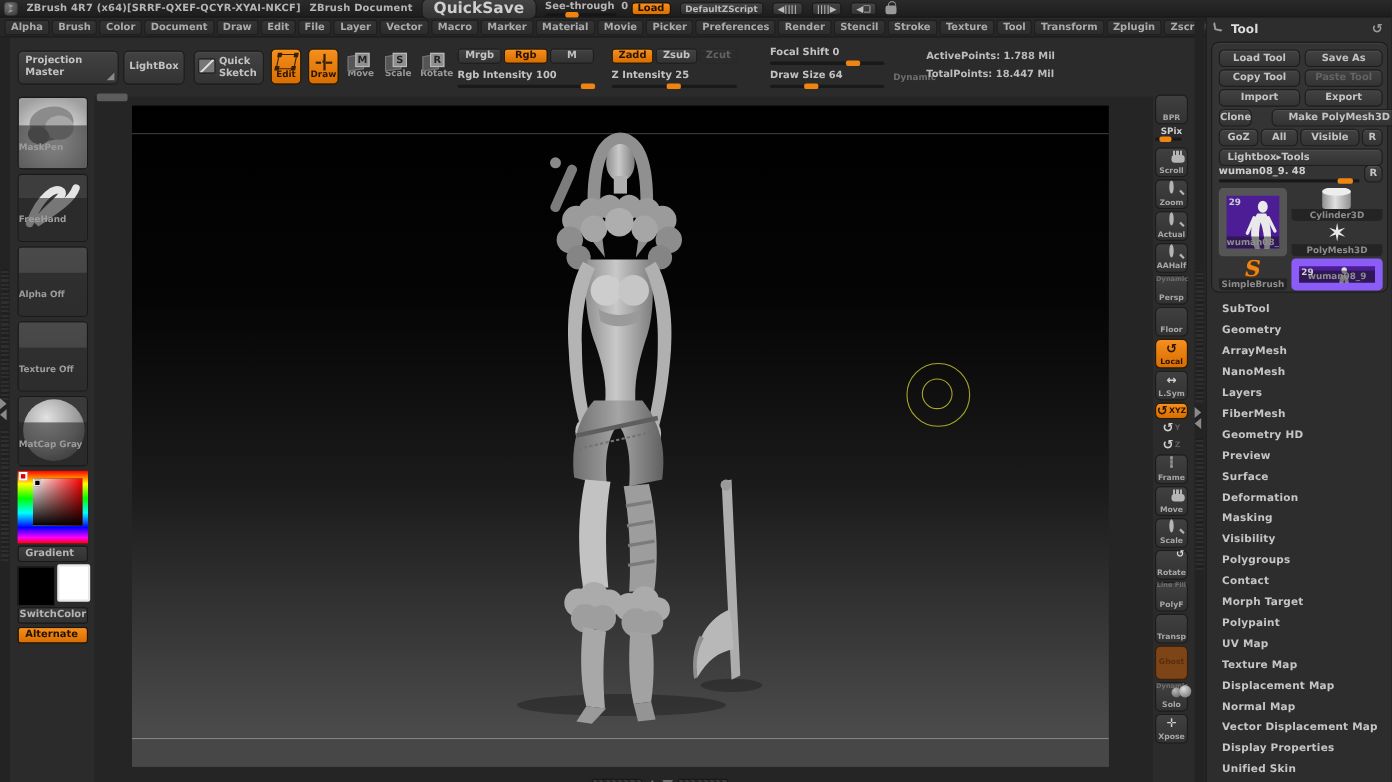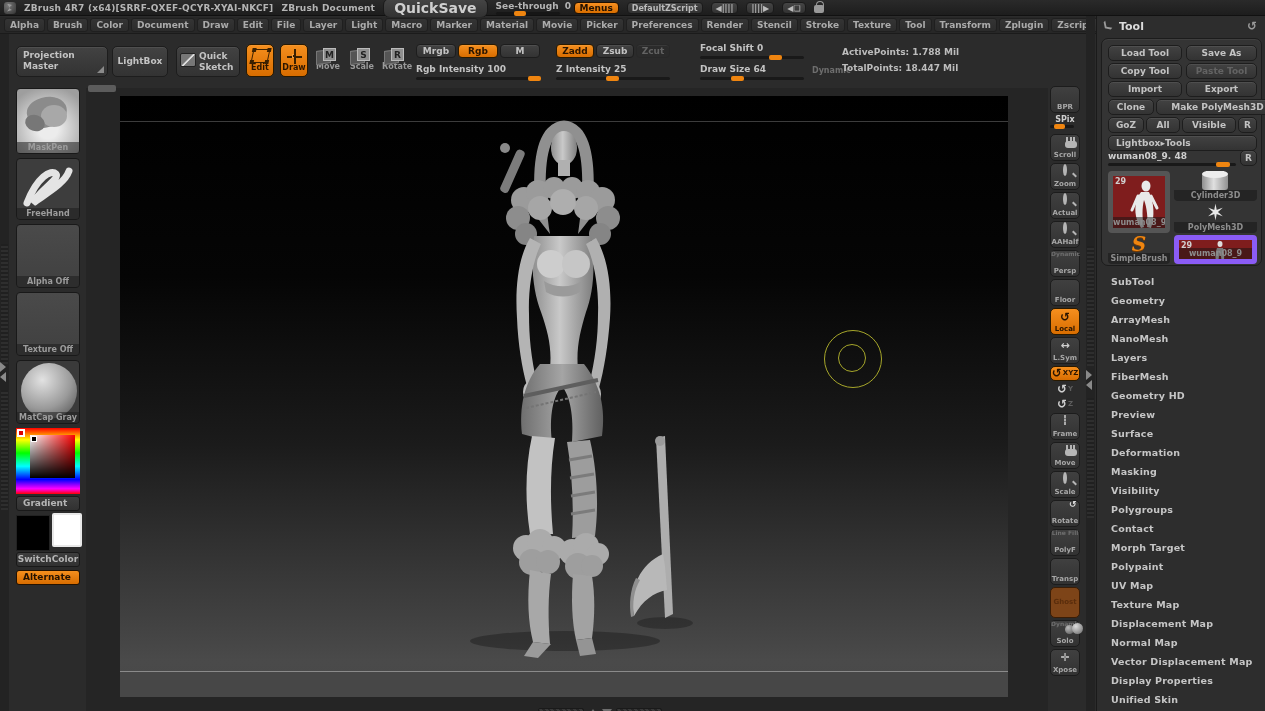--- a/index.html
+++ b/index.html
@@ -64,21 +64,21 @@
   #sl-rgbint { left:416px; top:29px; width:124px; }
   #sl-zint  { left:556px; top:29px; width:114px; }
   #sl-focal { left:700px; top:8px;  width:104px; }
   #sl-draw  { left:700px; top:29px; width:104px; }
   #dynamic-lbl { position:absolute; left:812px; top:31px; font-size:8px; color:#6e6e6e; }
   #pts { position:absolute; left:842px; top:9px; font-size:9px; color:#bdbdbd; line-height:16px;}
 
   
   #left-shelf { position:absolute; left:14px; top:88px; width:70px; }
   .thumb { position:absolute; left:2px; width:64px; border:1px solid #191919; border-radius:4px; background:#434343; overflow:hidden; }
-  .thumb .cap { position:absolute; left:0; right:0; bottom:0; font-size:8px; color:#9c9c9c; text-align:center; background:rgba(30,30,30,.55); padding:1px 0;}
+  .thumb .cap { position:absolute; left:0; right:0; bottom:0; font-size:8px; color:#9c9c9c; background:rgba(30,30,30,.55); padding:15px 0;}
   #th-brush { top:0; height:66px; background:radial-gradient(circle at 50% 62%, #ececec 20%, #9e9e9e 85%);}
   #th-brush .b1{position:absolute;left:10px;top:8px;width:40px;height:30px;background:#8b8b8b;border-radius:50% 60% 55% 45%;transform:rotate(-15deg);}
   #th-brush .b2{position:absolute;left:24px;top:16px;width:26px;height:22px;background:#a8a8a8;border-radius:50%;}
   #th-brush .b3{position:absolute;left:8px;top:26px;width:20px;height:16px;background:#777;border-radius:50%;transform:rotate(20deg);}
   #th-stroke { top:70px; height:62px; background:#3d3d3d; }
   #th-alpha { top:136px; height:64px; background:linear-gradient(#4a4a4a,#404040); }
   #th-texture { top:204px; height:64px; background:linear-gradient(#4a4a4a,#404040); }
   #th-matcap { top:272px; height:64px; background:#3a3a3a; }
   #th-matcap .sph { position:absolute; left:4px; top:2px; width:56px; height:56px; border-radius:50%;
     background:radial-gradient(circle at 38% 30%, #e2e2e2, #9a9a9a 55%, #4f4f4f 95%); }
@@ -161,21 +161,21 @@
   #tray-header { position:absolute; left:0; top:2px; width:100%; height:18px; color:#dcdcdc; font-size:11px; }
   #tray-header .ttl { position:absolute; left:22px; top:2px; }
   #tray-collapse { position:absolute; left:5px; top:2px; color:#9a9a9a; font-size:10px; transform:rotate(-45deg); }
   #tray-restore { position:absolute; right:8px; top:1px; color:#9a9a9a; font-size:12px; }
   #tool-panel { position:absolute; left:4px; top:22px; width:161px; height:228px; background:#343434; border:1px solid #1c1c1c; border-radius:7px; box-shadow:inset 0 1px 0 rgba(255,255,255,.06); }
   .tp-btn { position:absolute; height:16px; line-height:14px; border-radius:5px; font-size:9px; }
   .tp-slider { position:absolute; left:6px; top:112px; width:128px; height:15px; color:#cfcfcf; font-size:9px; }
   .tp-slider .trk { position:absolute; left:0; bottom:0; width:100%; height:3px; background:#191919; border-radius:2px;}
   .tp-slider .hnd { position:absolute; bottom:-1px; left:84%; width:14px; height:5px; background:#ef8510; border-radius:2px;}
   #tp-r { left:138px; top:111px; width:17px; }
-  .cell { position:absolute; background:#7f1d1d; border:5px solid #8b5cf6; border-radius:4px; overflow:hidden; }
+  .cell { position:absolute; background:#4c1d95; border:7px solid #8b5cf6; border-radius:4px; overflow:hidden; }
   .cell .cap { position:absolute; left:0; right:0; bottom:0; text-align:center; font-size:8px; color:#8d8d8d; background:rgba(20,20,20,.5); padding:1px 0;}
   .cell .badge { position:absolute; left:2px; top:1px; font-size:8px; color:#cfcfcf; z-index:2;}
   #cell-current { left:6px; top:132px; width:62px; height:62px; border-color:#555; }
   #cell-cyl { left:72px; top:132px; width:83px; height:30px; background:none; border:none;}
   #cell-poly { left:72px; top:164px; width:83px; height:30px; background:none; border:none;}
   #cell-sb { left:6px; top:197px; width:62px; height:28px; background:none; border:none;}
   #cell-recent { left:72px; top:196px; width:83px; height:29px; }
   .cyl-ico { position:absolute; left:28px; top:2px; width:26px; height:17px; background:linear-gradient(90deg,#8f8f8f,#e0e0e0 45%,#909090); border-radius:3px;}
   .cyl-ico:before{content:"";position:absolute;left:0;top:-3px;width:26px;height:8px;border-radius:50%;background:#ededed;}
   .star-ico { position:absolute; left:0; right:0; top:-3px; text-align:center; font-size:22px; color:#e8e8e8; }
@@ -192,40 +192,40 @@
     <span id="zlogo"></span>
     <span class="tb-txt">ZBrush 4R7 (x64)[SRRF-QXEF-QCYR-XYAI-NKCF]</span>
     <span class="tb-txt">ZBrush Document</span>
     <span class="tb-btn">QuickSave</span>
     <span id="seethrough">
       <span><span>See-through</span>&nbsp;&nbsp;<span>0</span></span>
       <span class="trk">
           <span class="hnd" style="left:18px"></span>
         </span>
     </span>
-    <span class="tb-orange">Menus</span>
+    <span class="tb-orange">Load</span>
     <span class="tb-mini">DefaultZScript</span>
     <span class="tb-mini">◀||||</span>
     <span class="tb-mini">||||▶</span>
     <span class="tb-mini">◀❏</span>
 
     <span class="lock"></span>
 
   </div>
 
   <div id="menu-bar">
       <div class="menu-item">Alpha</div>
       <div class="menu-item">Brush</div>
       <div class="menu-item">Color</div>
       <div class="menu-item">Document</div>
       <div class="menu-item">Draw</div>
       <div class="menu-item">Edit</div>
       <div class="menu-item">File</div>
       <div class="menu-item">Layer</div>
-      <div class="menu-item">Light</div>
+      <div class="menu-item">Vector</div>
       <div class="menu-item">Macro</div>
       <div class="menu-item">Marker</div>
       <div class="menu-item">Material</div>
       <div class="menu-item">Movie</div>
       <div class="menu-item">Picker</div>
       <div class="menu-item">Preferences</div>
       <div class="menu-item">Render</div>
       <div class="menu-item">Stencil</div>
       <div class="menu-item">Stroke</div>
       <div class="menu-item">Texture</div>
@@ -540,21 +540,21 @@
       <span class="ttl">Tool</span>
       <span id="tray-restore">↺</span>
     </div>
     <div id="tool-panel">
       <div class="btn tp-btn" style="left:6px;top:6px;width:74px">Load Tool</div>
       <div class="btn tp-btn" style="left:84px;top:6px;width:71px">Save As</div>
       <div class="btn tp-btn" style="left:6px;top:24px;width:74px">Copy Tool</div>
       <div class="btn tp-btn dim" style="left:84px;top:24px;width:71px">Paste Tool</div>
       <div class="btn tp-btn" style="left:6px;top:42px;width:74px">Import</div>
       <div class="btn tp-btn" style="left:84px;top:42px;width:71px">Export</div>
-      <div class="btn tp-btn" style="left:6px;top:60px;width:46px">Clone</div>
+      <div class="btn tp-btn" style="left:6px;top:60px;width:30px">Clone</div>
       <div class="btn tp-btn" style="left:54px;top:60px;width:123px">Make PolyMesh3D</div>
       <div class="btn tp-btn" style="left:6px;top:78px;width:36px">GoZ</div>
       <div class="btn tp-btn" style="left:44px;top:78px;width:34px">All</div>
       <div class="btn tp-btn" style="left:80px;top:78px;width:54px">Visible</div>
       <div class="btn tp-btn" style="left:136px;top:78px;width:19px">R</div>
       <div class="btn tp-btn" style="left:6px;top:96px;width:149px;text-align:left;padding-left:7px">Lightbox▸Tools</div>
       <div class="tp-slider">
         <span>wuman08_9. 48</span>
         <span class="trk"></span><span class="hnd"></span></div>
       <div class="btn tp-btn" id="tp-r">R</div>

